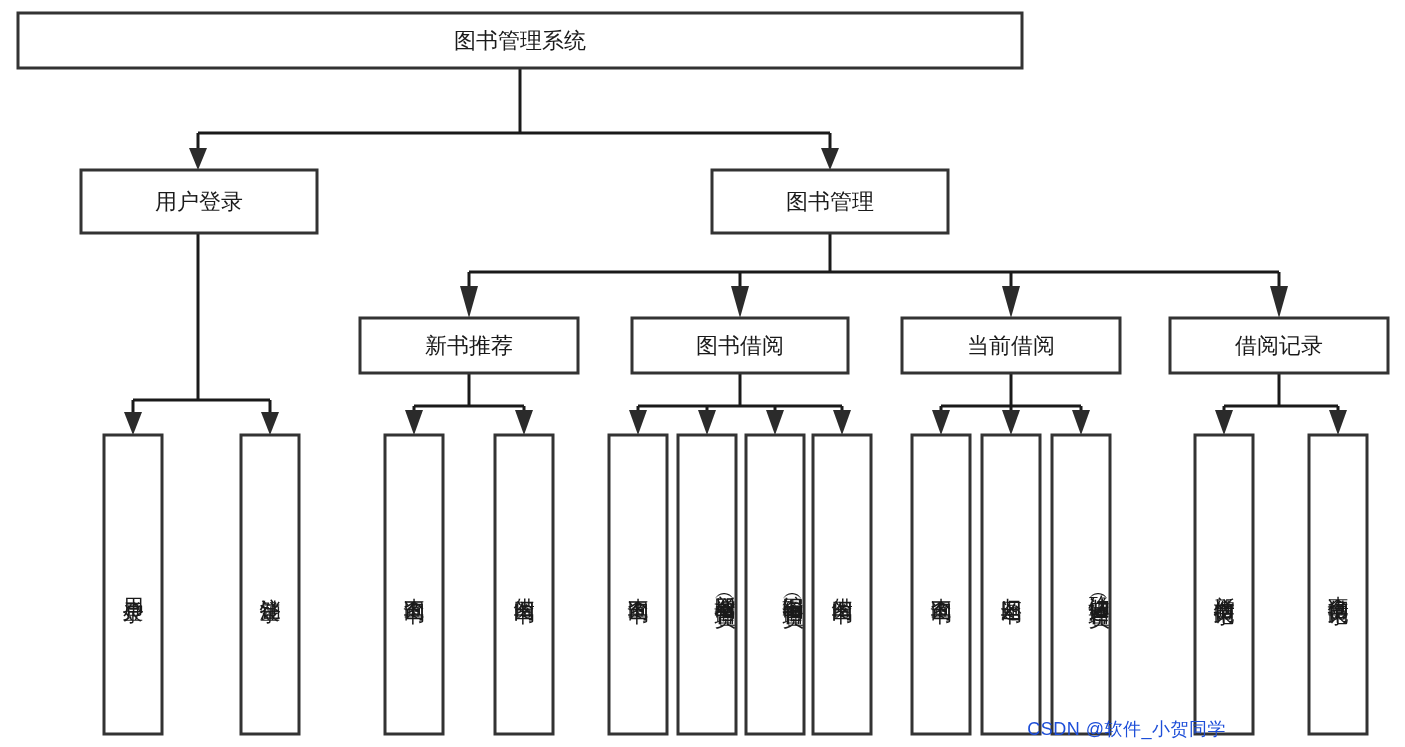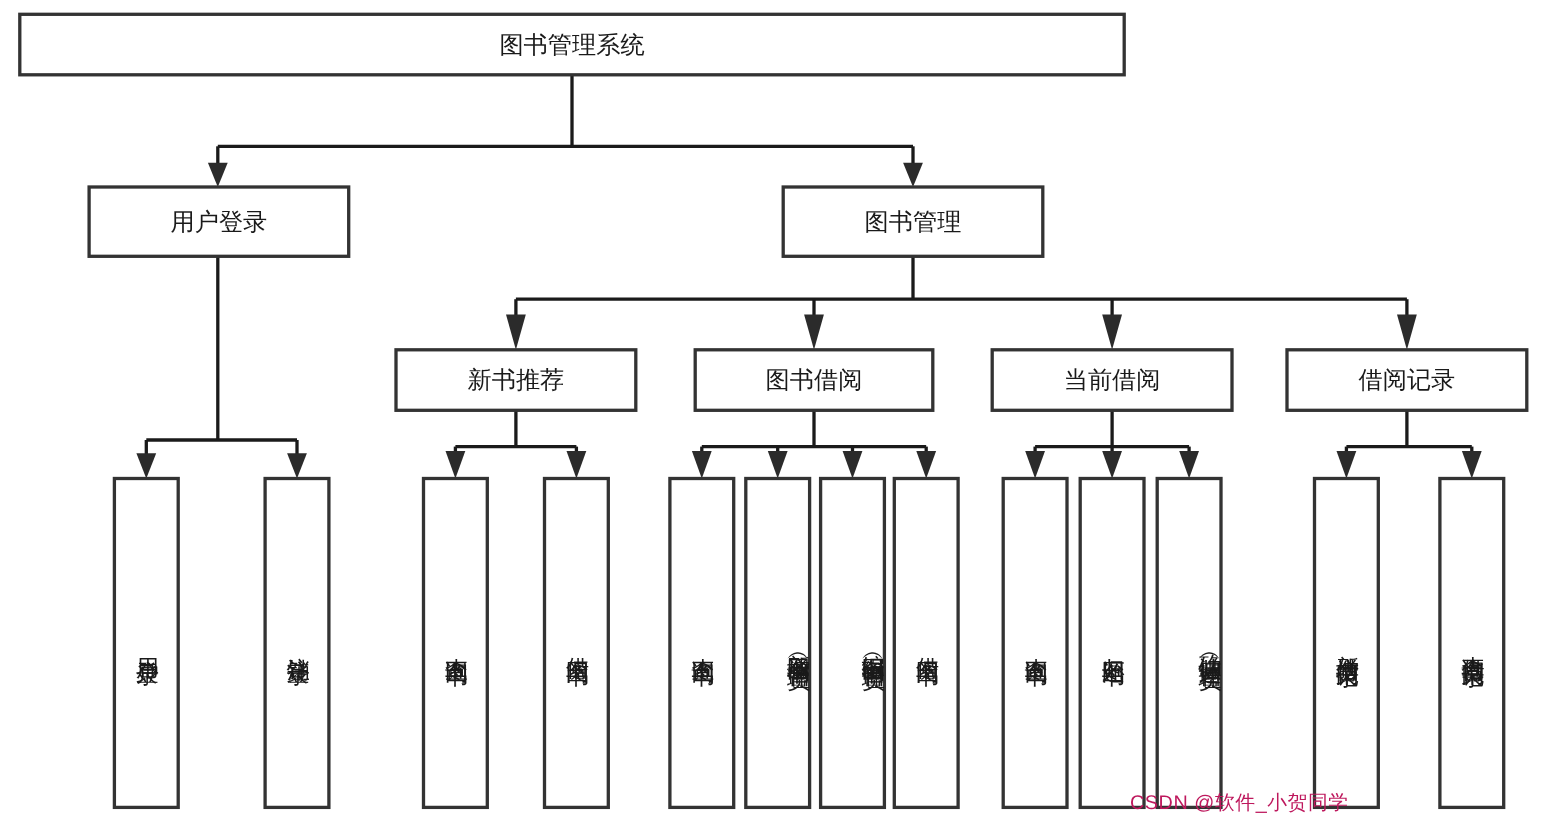--- a/index.html
+++ b/index.html
@@ -63,21 +63,21 @@
     white-space: nowrap;
     pointer-events: none;
     text-align: center;
   }
   .watermark {
     position: absolute;
     right: 12px;
     bottom: 6px;
     font-family: "Liberation Sans", "DejaVu Sans", sans-serif;
     font-size: 18px;
-    color: #be185d;
+    color: #1d4ed8;
     letter-spacing: 0.5px;
     user-select: none;
     margin-top: 40px;
   }
 </style>
 </head>
 <body>
 
 <div id="diagram-root">
 

